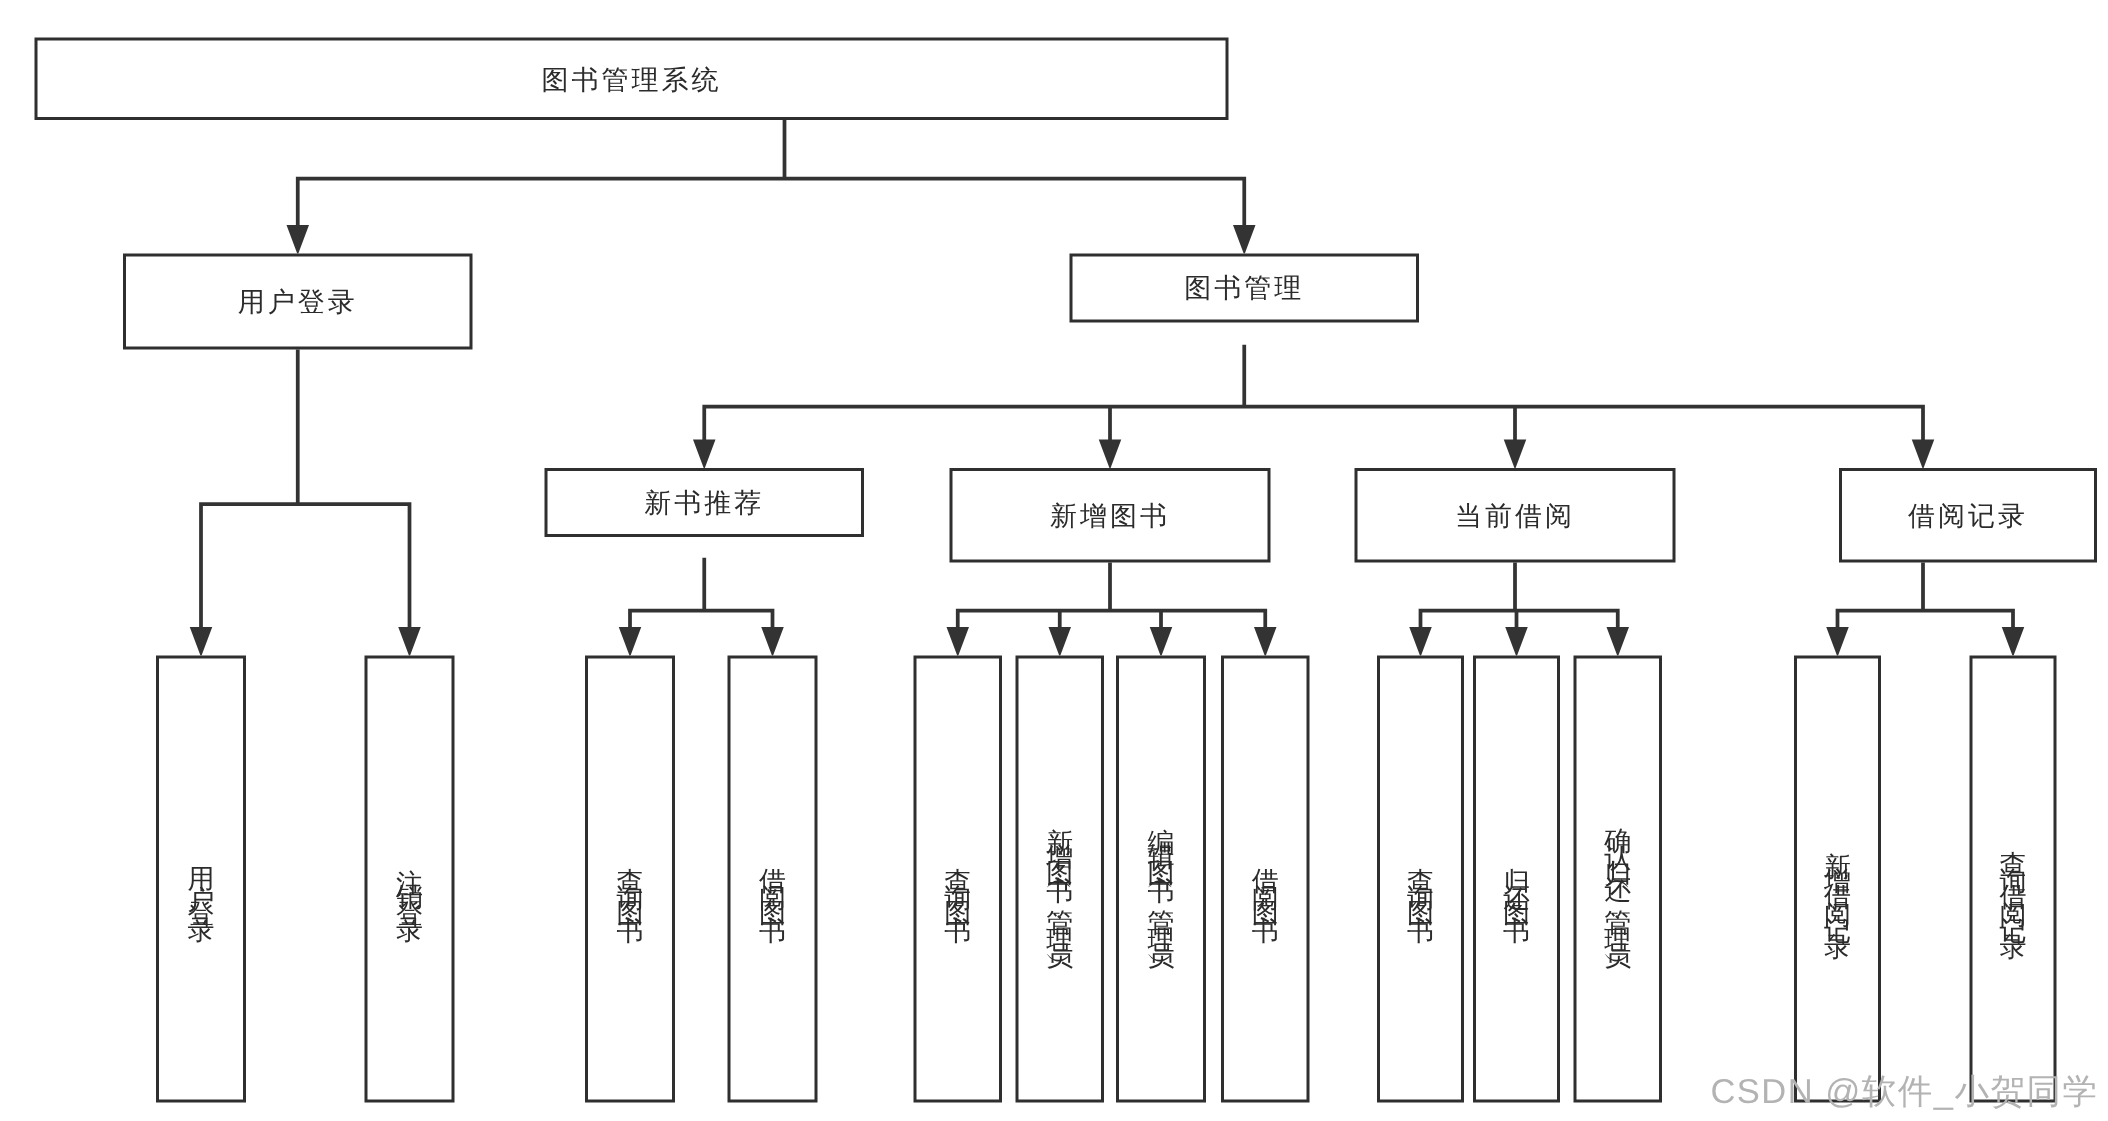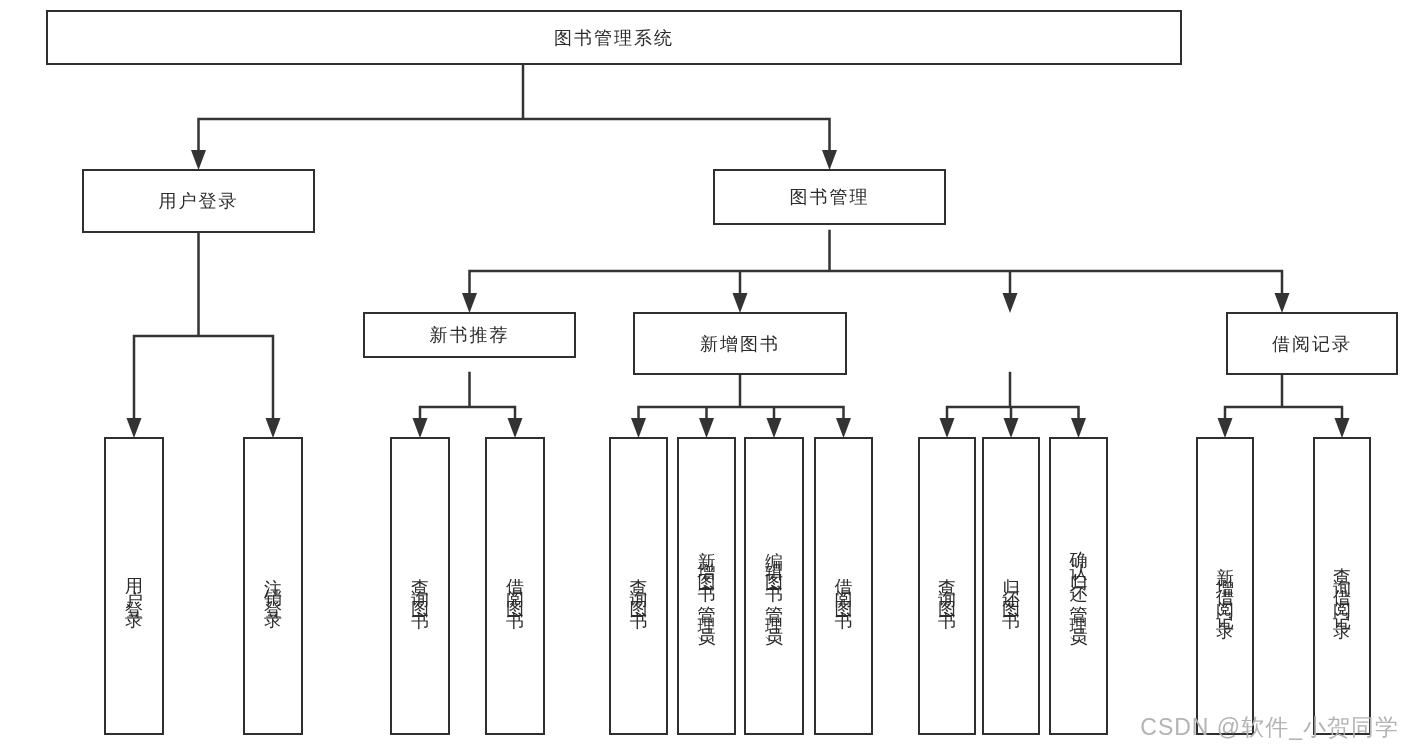--- a/index.html
+++ b/index.html
@@ -90,34 +90,37 @@
         <polygon points="1003.5,418 1018.5,418 1011,438" fill="#333333"></polygon>
         <polygon points="1071,418 1086,418 1078.5,438" fill="#333333"></polygon>
       </g>
       <g>
         <path d="M 1282 373 V 407 M 1225 407 H 1342 M 1225 407 V 422 M 1342 407 V 422" fill="none" stroke="#333333" stroke-width="2.5" stroke-linecap="square"></path>
         <polygon points="1217.5,418 1232.5,418 1225,438" fill="#333333"></polygon>
         <polygon points="1334.5,418 1349.5,418 1342,438" fill="#333333"></polygon>
       </g>
     </svg>
   <div id="watermark">CSDN @软件_小贺同学</div>
-<div class="node" style="left: 23px; top: 10px; width: 1136px; height: 55px; margin-left: 23px;">
+<div class="node" style="left: 23px; top: 25px; width: 796px; height: 55px;">
       <span class="label">图书管理系统</span>
     </div>
     <div class="node" style="left: 82px; top: 169px; width: 233px; height: 64px;">
       <span class="label">用户登录</span>
     </div>
-    <div class="node" style="left: 713px; top: 169px; width: 233px; height: 56px;">
+    <div class="node" style="left: 713px; top: 169px; width: 233px; height: 46px;">
       <span class="label">图书管理</span>
     </div>
     <div class="node" style="left: 363px; top: 312px; width: 213px; height: 46px; justify-content: center;">
       <span class="label">新书推荐</span>
     </div>
     <div class="node" style="left: 633px; top: 312px; width: 214px; height: 63px;">
       <span class="label">新增图书</span>
+    </div>
+    <div class="node" style="left: 903px; top: 312px; width: 214px; height: 63px;">
+      <span class="label">当前借阅</span>
     </div>
     <div class="node" style="left: 1226px; top: 312px; width: 172px; height: 63px;">
       <span class="label">借阅记录</span>
     </div>
     <div class="node vertical" style="left: 104px; top: 437px; width: 60px; height: 298px;">
       <span class="label">用户登录</span>
     </div>
     <div class="node vertical" style="left: 243px; top: 437px; width: 60px; height: 298px;">
       <span class="label">注销登录</span>
     </div>

